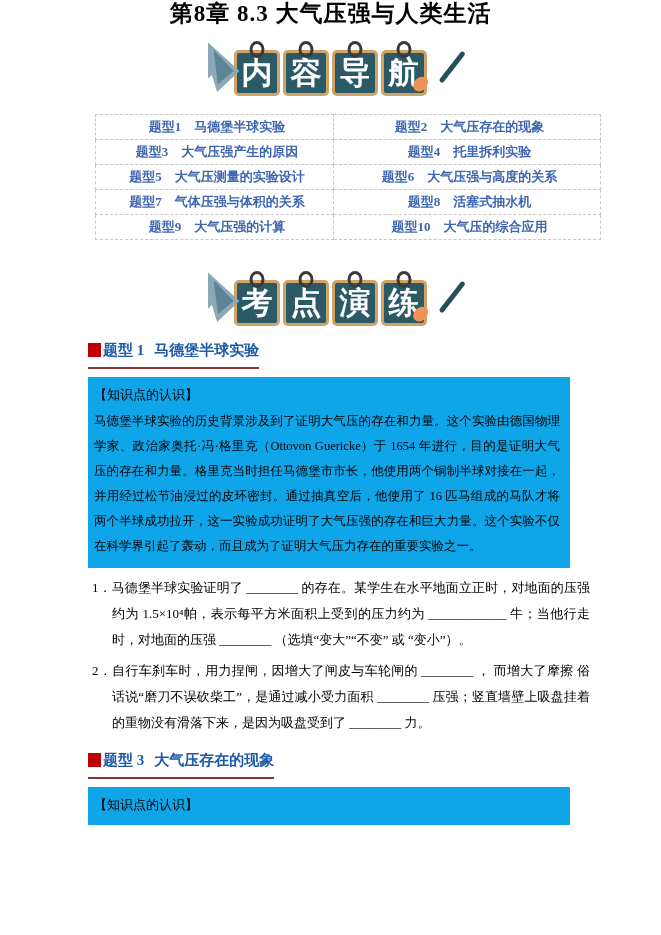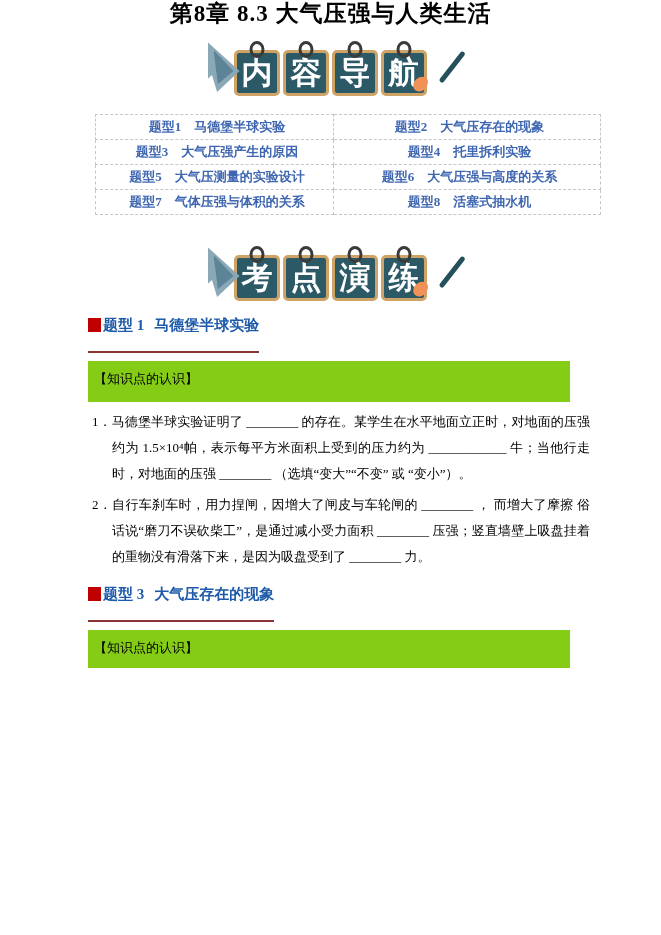--- a/index.html
+++ b/index.html
@@ -49,32 +49,32 @@
   }
   .toc td{
     border:1px dashed #c6c6c6;height:24px;padding:0 4px 0 9px;vertical-align:middle;
     color:#3f66b0;font-weight:bold;font-size:13px;white-space:nowrap;overflow:hidden;text-align:center;
   }
   .toc td .lab{margin-right:13px;}
   .toc col.c1{width:238px;} .toc col.c2{width:267px;}
   
   .section-heading{
     margin:10px 0 0 88px;display:inline-block;border-bottom:2px solid #8b3434;
-    padding-bottom:16px;line-height:19px;white-space:nowrap;
+    padding-bottom:7px;line-height:19px;white-space:nowrap;
   }
   .red-square{
     display:inline-block;width:13px;height:14px;background:#c00000;margin-right:2px;
     vertical-align:-2px;
   }
   .section-label,.section-title{color:#1e5aaa;font-weight:bold;font-size:15px;}
   .section-label{margin-right:10px;}
   .heading-row{line-height:0;}
   
   .knowledge-box{
-    margin:8px 0 0 88px;width:466px;background:#84cc16;padding:7px 10px 9px 6px;
+    margin:8px 0 0 88px;width:466px;background:#0ea5e9;padding:7px 10px 9px 6px;
     font-size:12.5px;
   }
   .kb-header{line-height:22px;margin-bottom:3px;font-size:13px;}
   .kb-text{line-height:25px;text-align:justify;}
   
   .question{
     margin:5px 0 0 92px;width:478px;font-size:13px;line-height:26px;
     text-align:justify;padding-left:20px;text-indent:-20px;
   }
   .q1{margin-top:7px;}
@@ -127,20 +127,24 @@
     <td><span class="lab">题型4</span><span>托里拆利实验</span></td>
   </tr>
   <tr>
     <td><span class="lab">题型5</span><span>大气压测量的实验设计</span></td>
     <td><span class="lab">题型6</span><span>大气压强与高度的关系</span></td>
   </tr>
   <tr>
     <td><span class="lab">题型7</span><span>气体压强与体积的关系</span></td>
     <td><span class="lab">题型8</span><span>活塞式抽水机</span></td>
   </tr>
+  <tr>
+    <td><span class="lab">题型9</span><span>大气压强的计算</span></td>
+    <td><span class="lab">题型10</span><span>大气压的综合应用</span></td>
+  </tr>
 </tbody>
   </table>
 
 <div class="banner" style="margin-top:26px;">
   <div class="plane">
       <div class="plane-inner"></div>
     </div>
   <div class="tiles">
     <div class="tile">
         <span class="hook"></span>
@@ -166,20 +170,21 @@
 </div>
 
 <div class="heading-row">
   <div class="section-heading">
     <span class="red-square"></span><span class="section-label">题型 1</span><span class="section-title">马德堡半球实验</span>
   </div>
 </div>
 
 <div class="knowledge-box">
   <div class="kb-header">【知识点的认识】</div>
+  <div class="kb-text">马德堡半球实验的历史背景涉及到了证明大气压的存在和力量。这个实验由德国物理学家、政治家奥托·冯·格里克（Ottovon Guericke）于 1654 年进行，目的是证明大气压的存在和力量。格里克当时担任马德堡市市长，他使用两个铜制半球对接在一起，并用经过松节油浸过的皮环密封。通过抽真空后，他使用了 16 匹马组成的马队才将两个半球成功拉开，这一实验成功证明了大气压强的存在和巨大力量。这个实验不仅在科学界引起了轰动，而且成为了证明大气压力存在的重要实验之一。</div>
 </div>
 
 <div class="question q1"><span>1．</span><span>马德堡半球实验证明了 ________ 的存在。某学生在水平地面立正时，对地面的压强约为 1.5×10⁴帕，表示每平方米面积上受到的压力约为 ____________ 牛；当他行走时，对地面的压强 ________ （选填“变大”“不变” 或 “变小”）。</span></div>
 
 <div class="question"><span>2．</span><span>自行车刹车时，用力捏闸，因增大了闸皮与车轮闸的 ________ ， 而增大了摩擦 俗话说“磨刀不误砍柴工”，是通过减小受力面积 ________ 压强；竖直墙壁上吸盘挂着的重物没有滑落下来，是因为吸盘受到了 ________ 力。</span></div>
 
 <div class="heading-row" style="margin-top:4px;">
   <div class="section-heading">
     <span class="red-square"></span><span class="section-label">题型 3</span><span class="section-title">大气压存在的现象</span>
   </div>

